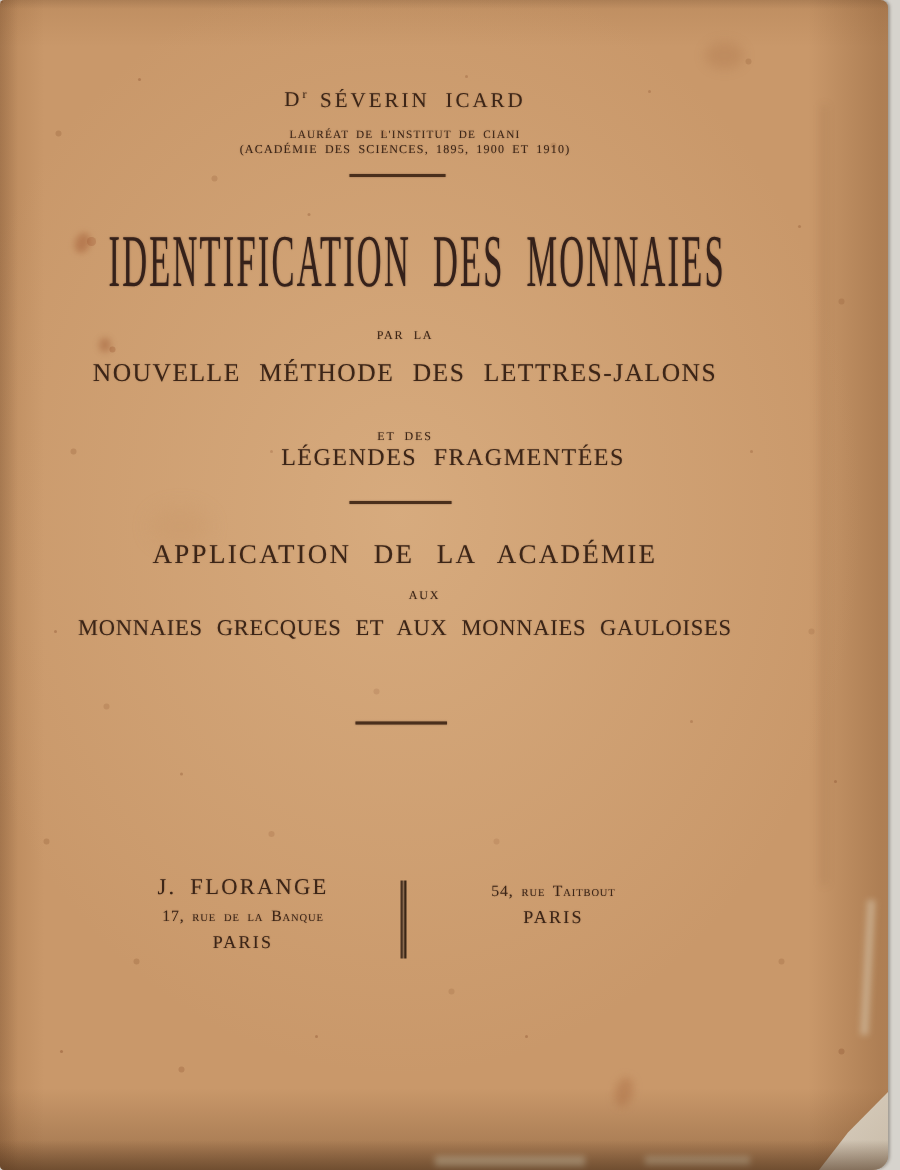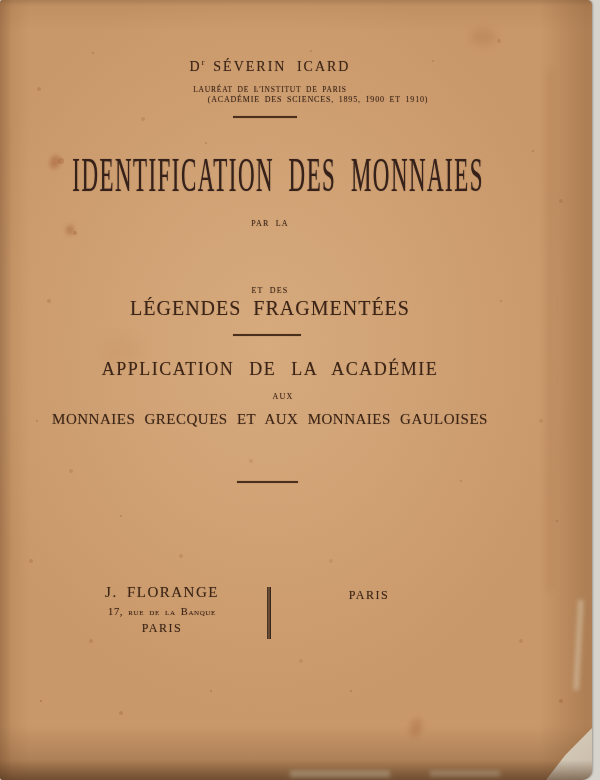--- a/index.html
+++ b/index.html
@@ -54,32 +54,32 @@
   .edge-top{position:absolute;left:0;right:0;top:0;height:6px;background:linear-gradient(to bottom,rgba(90,60,35,.18),rgba(90,60,35,0));}
   .edge-left{position:absolute;left:0;top:0;bottom:0;width:12px;background:linear-gradient(to right,rgba(90,55,30,.22),rgba(90,55,30,0));}
 
   
   .ink{color:#3c2517;text-shadow:0 0 1px rgba(60,35,20,.35);}
   .col{position:absolute;left:0;width:540px;text-align:center;}
   .author{top:58px;font-size:14px;letter-spacing:2px;word-spacing:5px;}
   .author sup{font-size:8px;vertical-align:super;letter-spacing:0;}
   .author .nm{margin-left:9px;}
   .cred1{top:85px;font-size:7.5px;letter-spacing:.8px;word-spacing:2px;}
-  .cred2{top:95px;font-size:8px;letter-spacing:.8px;word-spacing:2px;padding-left:48px;}
+  .cred2{top:95px;font-size:8px;letter-spacing:.8px;word-spacing:2px;}
   .rule{position:absolute;height:2px;background:#4a2f1c;box-shadow:0 0 1px rgba(74,47,28,.6);}
   .rule1{left:233px;top:116px;width:64px;}
   .rule2{left:233px;top:334px;width:68px;}
   .rule3{left:237px;top:481px;width:61px;}
   .title-wrap{position:absolute;left:0;top:146px;width:584px;}
   .title-wrap .t{display:inline-block;white-space:nowrap;font-size:31px;letter-spacing:2px;word-spacing:10px;color:#35211a;text-shadow:0 0 1px rgba(53,33,26,.5);transform:scale(.74,1.6);transform-origin:center top;}
   .tiny{font-size:8px;letter-spacing:1.2px;word-spacing:3px;}
   .partla{top:219px;}
   .meth1{top:239px;font-size:17px;letter-spacing:1px;word-spacing:7px;}
   .etdes{top:286px;}
-  .meth2{top:297px;font-size:20px;letter-spacing:1px;word-spacing:6px;}
+  .meth2{top:297px;font-size:16px;letter-spacing:1px;word-spacing:6px;padding-left:32px;}
   .app1{top:359px;font-size:18px;letter-spacing:1.5px;word-spacing:9px;}
   .aux{top:392px;padding-left:13px;}
   .app2{top:411px;font-size:15px;letter-spacing:.5px;word-spacing:5px;}
 
   
   .pub{position:absolute;width:200px;text-align:center;}
   .pub-left{left:62px;top:584px;}
   .pub-right{left:269px;top:584px;}
   .pub .name{font-size:15px;letter-spacing:1.5px;word-spacing:4px;text-align:center;}
   .pub .addr{margin-top:5px;font-size:10.5px;font-variant:small-caps;letter-spacing:.6px;word-spacing:2px;}
@@ -101,40 +101,42 @@
     <div class="crease-r"></div>
     <div class="streak-r1"></div>
     <div class="chip-b1"></div>
     <div class="chip-b2"></div>
     <div class="chip-br"></div>
     <div class="edge-top"></div>
     <div class="edge-left"></div>
     <div class="edge-bottom"></div>
 
     <div class="col author ink"><span>D</span><sup>r</sup><span class="nm">SÉVERIN ICARD</span></div>
-    <div class="col cred1 ink">LAURÉAT DE L'INSTITUT DE PARIS</div>
+    <div class="col cred1 ink">LAURÉAT DE L'INSTITUT DE CIANI</div>
     <div class="col cred2 ink">(ACADÉMIE DES SCIENCES, 1895, 1900 ET 1910)</div>
     <div class="rule rule1"></div>
 
     <div class="title-wrap"><span class="t">IDENTIFICATION DES MONNAIES</span></div>
 
     <div class="col tiny partla ink">PAR LA</div>
+    <div class="col meth1 ink">NOUVELLE MÉTHODE DES LETTRES-JALONS</div>
     <div class="col tiny etdes ink">ET DES</div>
     <div class="col meth2 ink">LÉGENDES FRAGMENTÉES</div>
     <div class="rule rule2"></div>
 
     <div class="col app1 ink">APPLICATION DE LA ACADÉMIE</div>
     <div class="col tiny aux ink">AUX</div>
     <div class="col app2 ink">MONNAIES GRECQUES ET AUX MONNAIES GAULOISES</div>
     <div class="rule rule3"></div>
 
     <div class="pub pub-left ink">
       <div class="name">J. FLORANGE</div>
       <div class="addr">17, rue de la Banque</div>
       <div class="city">PARIS</div>
     </div>
     <div class="pub-divider"></div>
     <div class="pub pub-right ink">
+      <div class="addr">54, rue Taitbout</div>
       <div class="city">PARIS</div>
     </div>
 
   </div>
 </div>
 
 </body></html>

